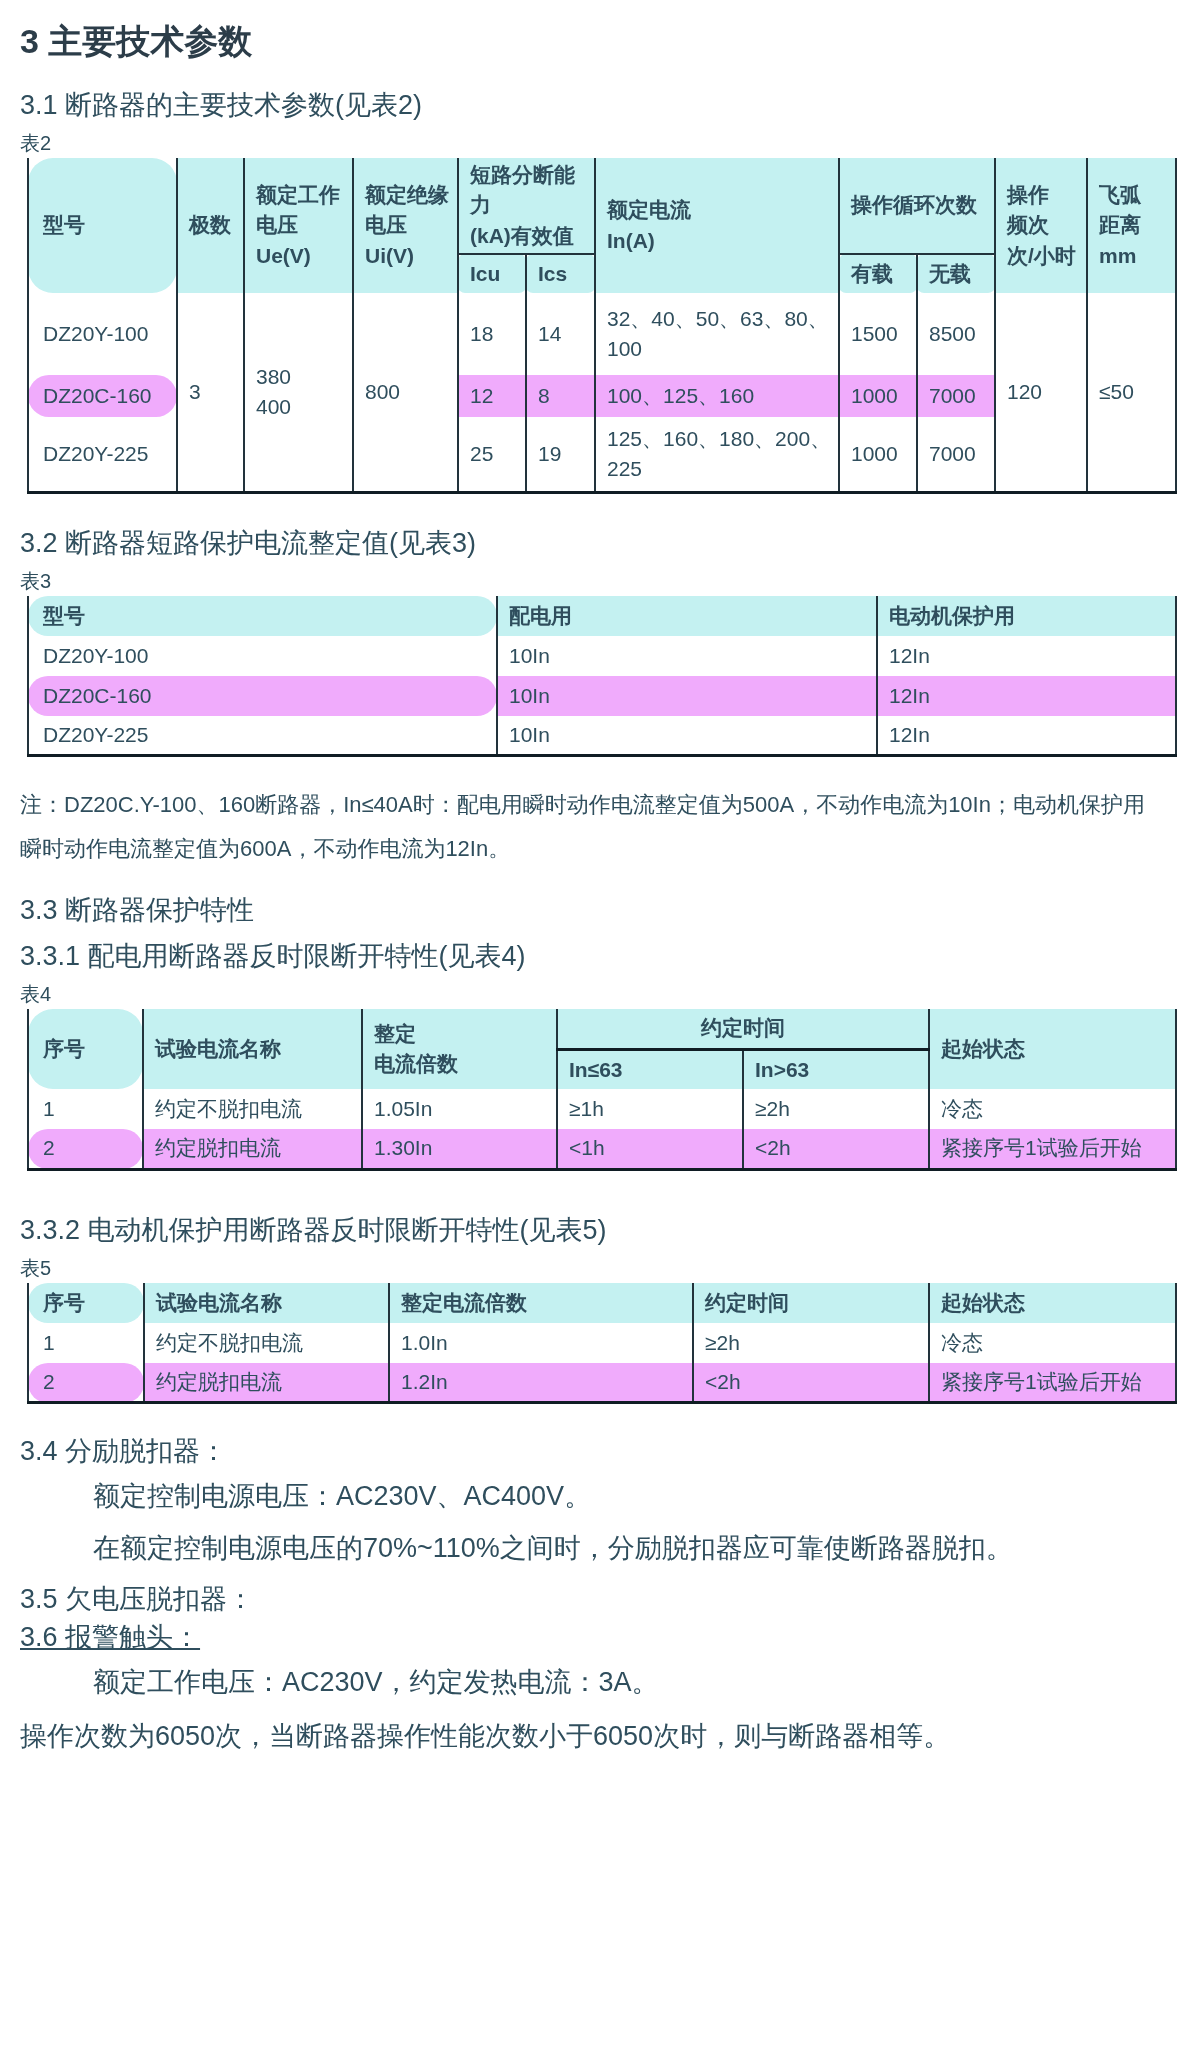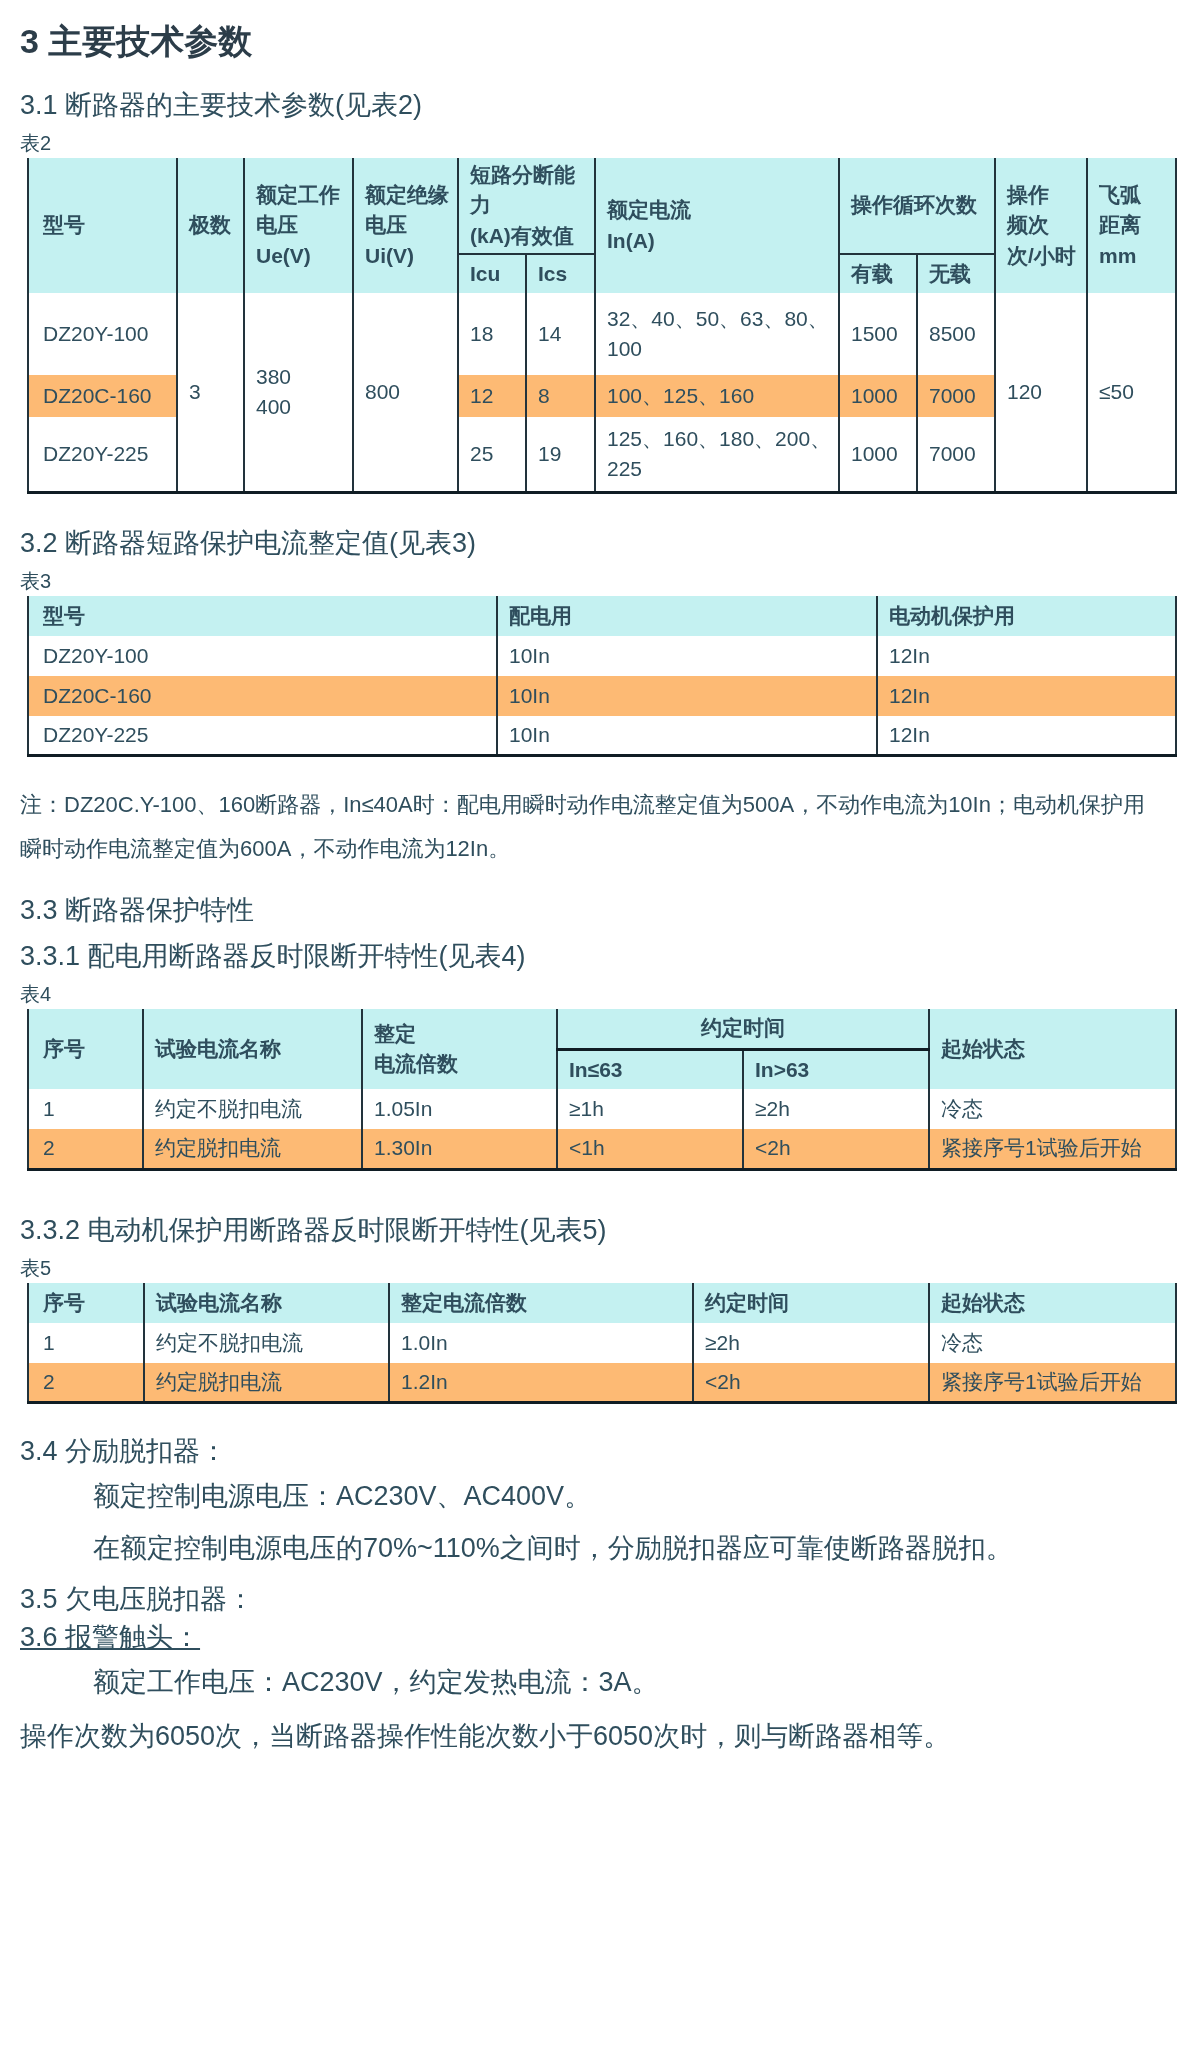--- a/index.html
+++ b/index.html
@@ -16,25 +16,25 @@
   #s35{margin-top:6px;}
   #s36{text-decoration:underline;}
   .tcap{font-size:20px;text-align:left;margin:6px 2px 2px 0;line-height:26px;}
   table{border-collapse:collapse;table-layout:fixed;margin-left:7px;width:1148px;
         border-bottom:3px solid #101d24;border-right:2px solid #22333c;}
   th,td{border-left:2px solid #22333c;font-size:21px;vertical-align:middle;
         text-align:left;padding:2px 4px 2px 11px;line-height:1.45;overflow:hidden;}
   th{background:#c4f1f1;font-weight:700;}
   td{font-weight:400;}
   .ml{white-space:pre-line;}
-  .pl14{padding-left:14px;}
+  .pl14{padding-left:14px;border-radius:25px;}
   .ctr{text-align:center;padding-left:4px;}
-  .tb2{border-top:2px solid #22333c;}
+  .tb2{border-top:2px solid #22333c;border-radius:7px;}
   .tb3{border-top:3px solid #101d24;}
-  .alt td{background:#fdba74;}
+  .alt td{background:#f0abfc;}
   .t2 tr:nth-child(1){height:79px;}
   .t2 tr:nth-child(2){height:39px;}
   .t2 tr:nth-child(3){height:82px;}
   .t2 tr:nth-child(4){height:42px;}
   .t2 tr:nth-child(5){height:75px;}
   .t3 tr:nth-child(1){height:40px;}
   .t3 tr:nth-child(2),.t3 tr:nth-child(3),.t3 tr:nth-child(4){height:40px;}
   .t4 tr,.t5 tr{height:40px;}
   .note{margin-top:26px;font-size:22px;line-height:44px;}
   .note .line{white-space:nowrap;}

